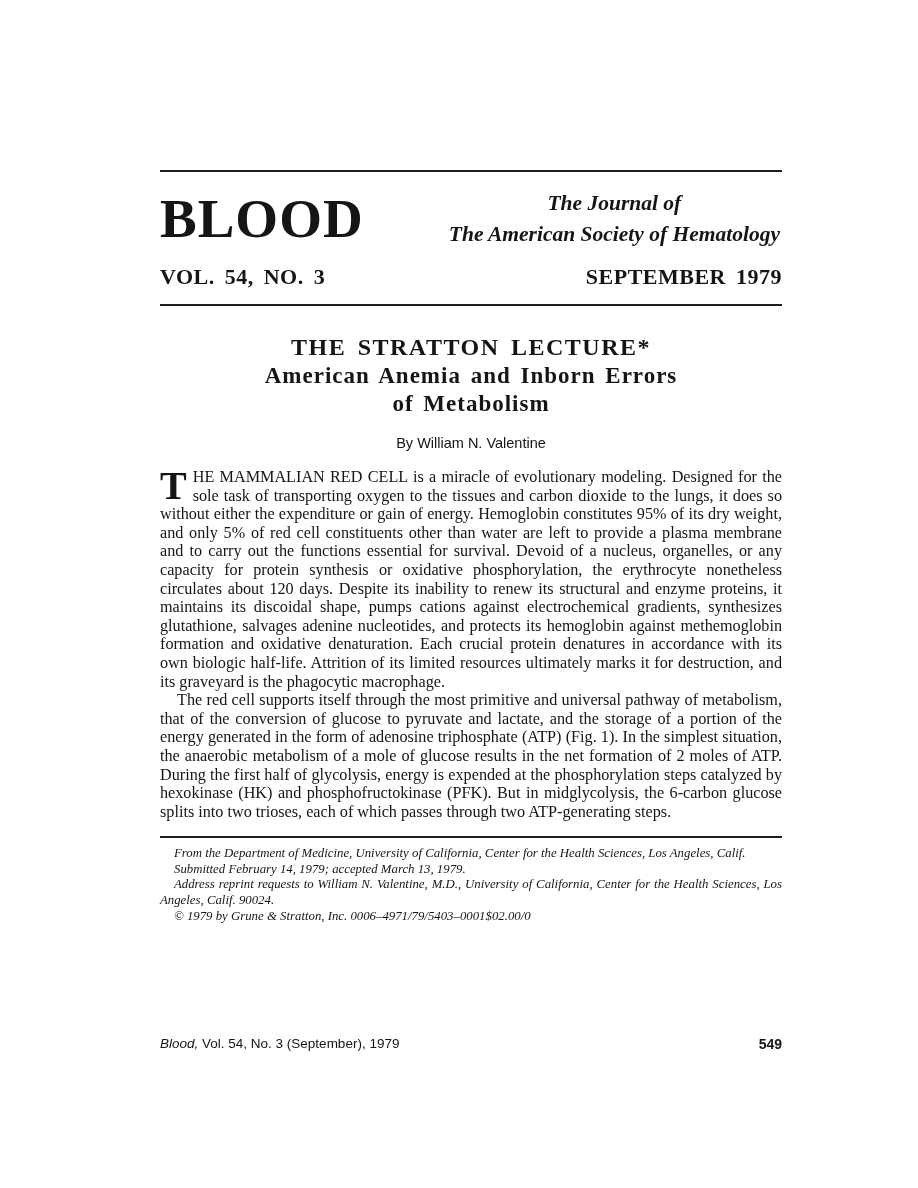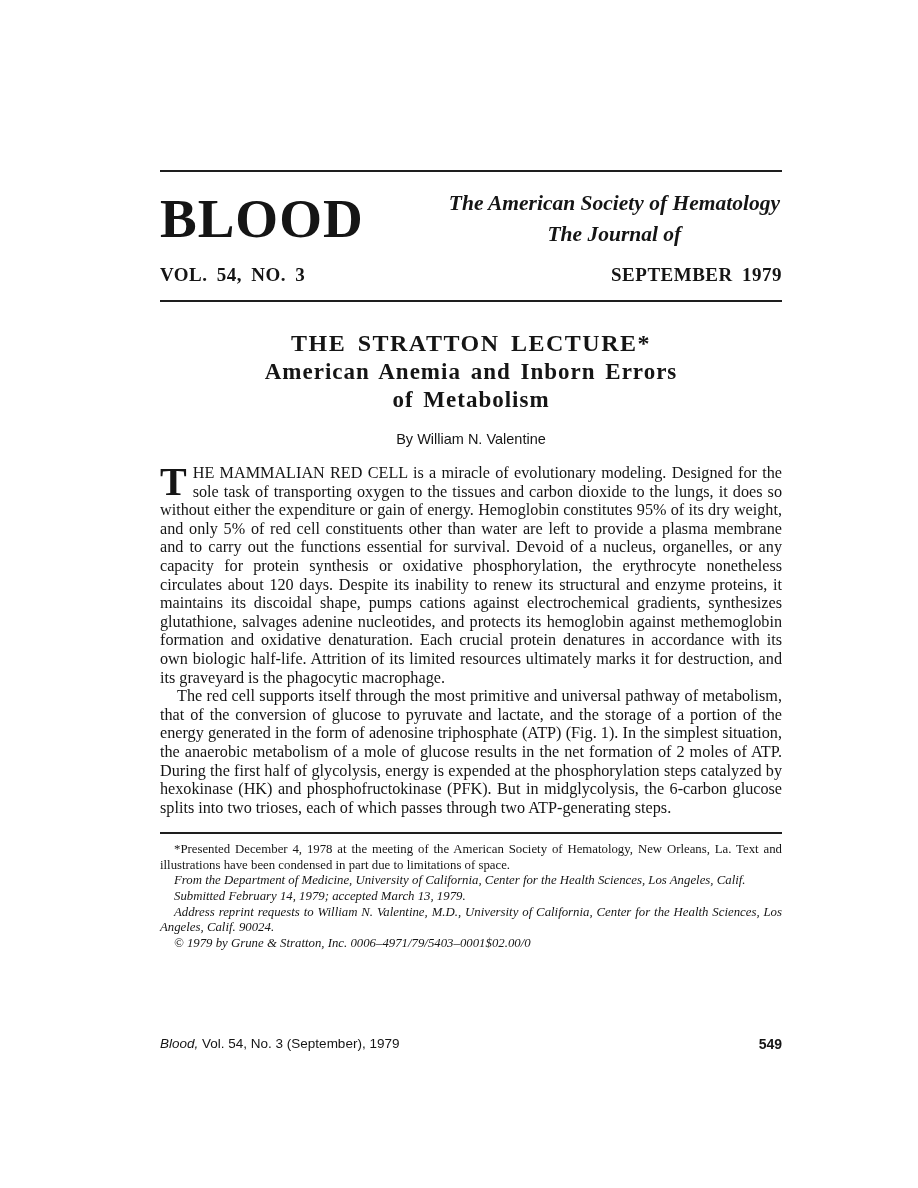--- a/index.html
+++ b/index.html
@@ -50,21 +50,21 @@
     font-weight: 600;
     font-size: 21.5px;
     line-height: 31px;
     padding-right: 2px;
   }
   .vol-line {
     display: flex;
     justify-content: space-between;
     align-items: baseline;
     font-weight: bold;
-    font-size: 19px;
+    font-size: 22px;
     letter-spacing: 0.5px;
     word-spacing: 4px;
     padding: 10px 0 14px 0;
   }
   
   .title-block {
     margin-top: 27px;
     text-align: center;
     font-weight: bold;
   }
@@ -132,22 +132,22 @@
 <body>
 
 <div class="page">
   <div class="content">
 
     <hr class="rule">
 
     <div class="masthead">
       <div class="logo">BLOOD</div>
       <div class="journal-block">
+        <div>The Journal of</div>
         <div>The American Society of Hematology</div>
-        <div>The Journal of</div>
       </div>
     </div>
 
     <div class="vol-line">
       <span>VOL. 54, NO. 3</span>
       <span>SEPTEMBER 1979</span>
     </div>
 
     <hr class="rule">
 
@@ -160,21 +160,20 @@
     <div class="byline">By William N. Valentine</div>
 
     <div class="body-text">
       <p><span class="dropcap">T</span><span>HE MAMMALIAN RED CELL is a miracle of evolutionary modeling. Designed for the sole task of transporting oxygen to the tissues and carbon dioxide to the lungs, it does so without either the expenditure or gain of energy. Hemoglobin constitutes 95% of its dry weight, and only 5% of red cell constituents other than water are left to provide a plasma membrane and to carry out the functions essential for survival. Devoid of a nucleus, organelles, or any capacity for protein synthesis or oxidative phosphorylation, the erythrocyte nonetheless circulates about 120 days. Despite its inability to renew its structural and enzyme proteins, it maintains its discoidal shape, pumps cations against electrochemical gradients, synthesizes glutathione, salvages adenine nucleotides, and protects its hemoglobin against methemoglobin formation and oxidative denaturation. Each crucial protein denatures in accordance with its own biologic half-life. Attrition of its limited resources ultimately marks it for destruction, and its graveyard is the phagocytic macrophage.</span></p>
       <p class="para-indent">The red cell supports itself through the most primitive and universal pathway of metabolism, that of the conversion of glucose to pyruvate and lactate, and the storage of a portion of the energy generated in the form of adenosine triphosphate (ATP) (Fig. 1). In the simplest situation, the anaerobic metabolism of a mole of glucose results in the net formation of 2 moles of ATP. During the first half of glycolysis, energy is expended at the phosphorylation steps catalyzed by hexokinase (HK) and phosphofructokinase (PFK). But in midglycolysis, the 6-carbon glucose splits into two trioses, each of which passes through two ATP-generating steps.</p>
     </div>
 
     <hr class="rule-thin footnote-rule">
 
     <div class="footnotes">
-      <p>*Presented December 4, 1978 at the meeting of the American Society of Hematology, New Orleans, La. Text and illustrations have been condensed in part due to limitations of space.</p>
       <p class="fn-italic">From the Department of Medicine, University of California, Center for the Health Sciences, Los Angeles, Calif.</p>
       <p class="fn-italic">Submitted February 14, 1979; accepted March 13, 1979.</p>
       <p class="fn-italic">Address reprint requests to William N. Valentine, M.D., University of California, Center for the Health Sciences, Los Angeles, Calif. 90024.</p>
       <p class="fn-italic">© 1979 by Grune &amp; Stratton, Inc. 0006–4971/79/5403–0001$02.00/0</p>
     </div>
 
   </div>
 
   <div class="footer">
     <div>

